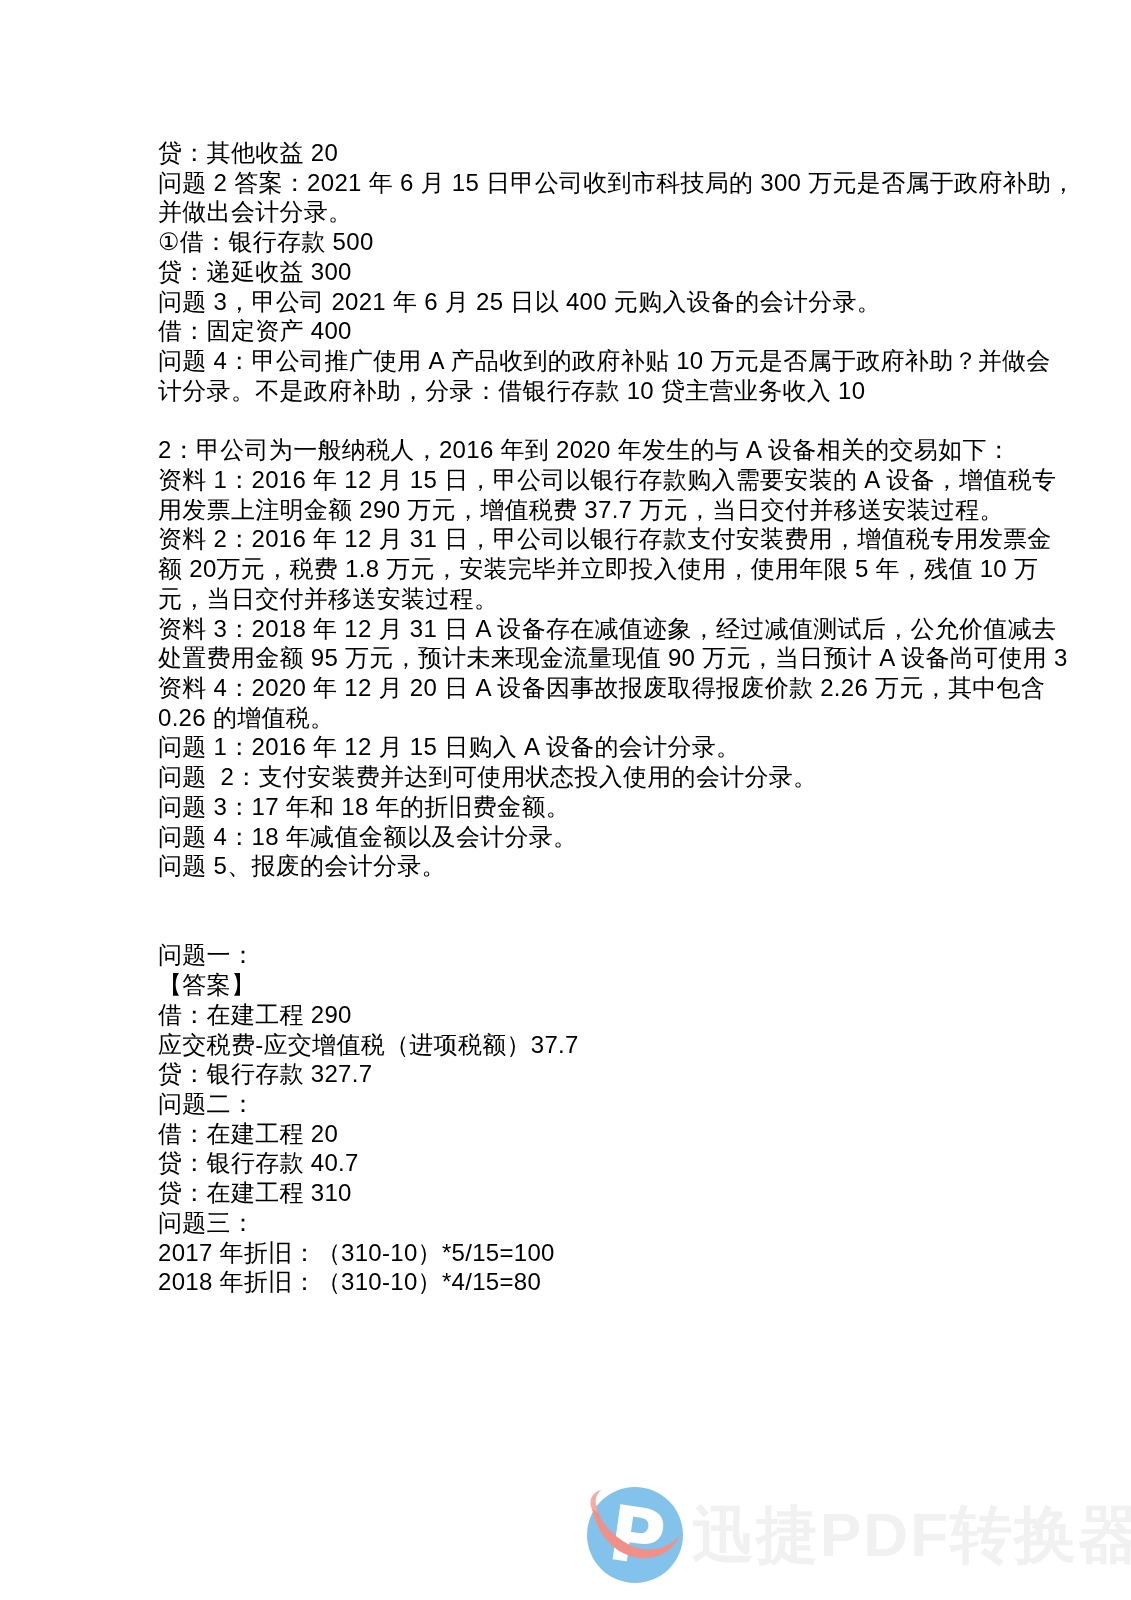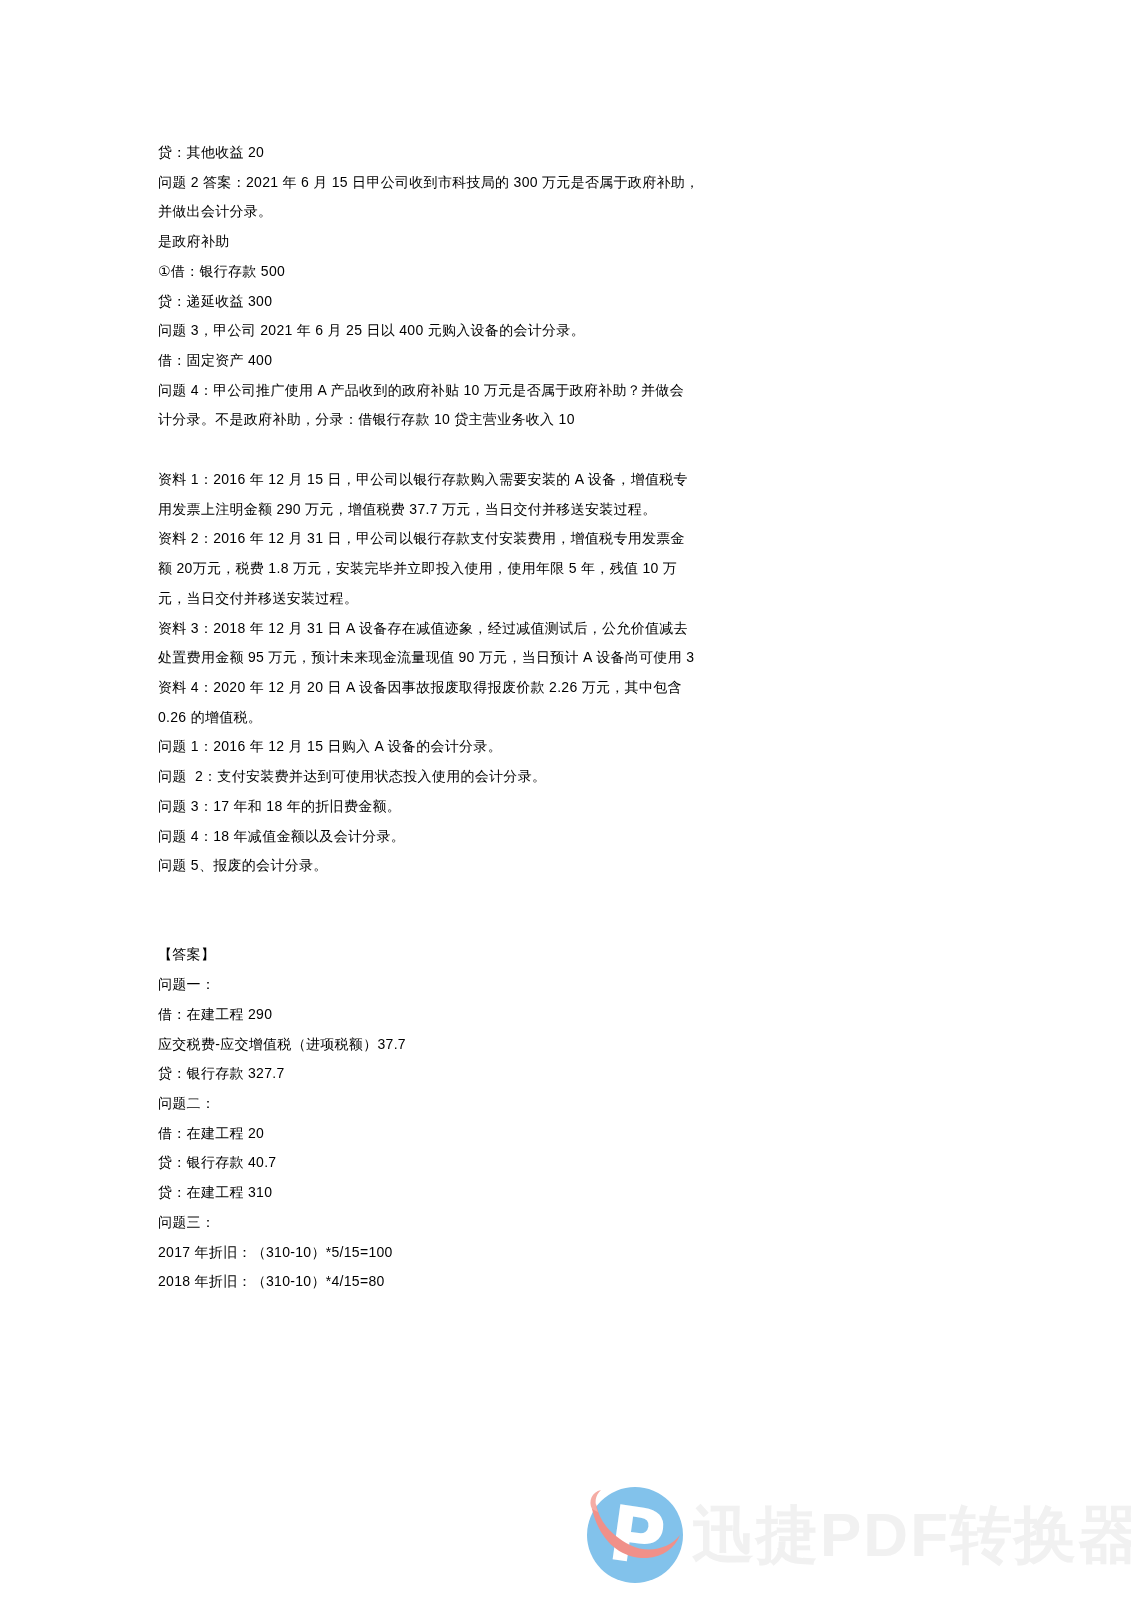--- a/index.html
+++ b/index.html
@@ -17,21 +17,21 @@
   }
   .doc {
     position: absolute;
     left: 158px;
     top: 138px;
     width: 833px;
   }
   .ln {
     height: 29.72px;
     line-height: 29.72px;
-    font-size: 14px;
+    font-size: 24px;
     color: #000000;
     white-space: pre;
     letter-spacing: 0.3px;
   }
   .watermark {
     position: absolute;
     left: 585px;
     top: 1485px;
     display: flex;
     align-items: center;
@@ -54,46 +54,46 @@
 </style>
 </head>
 <body>
 
 <div class="page">
 
   <div class="doc">
     <div class="ln">贷：其他收益 20</div>
     <div class="ln">问题 2 答案：2021 年 6 月 15 日甲公司收到市科技局的 300 万元是否属于政府补助，</div>
     <div class="ln">并做出会计分录。</div>
-    <div class="ln">是政府补助</div>
     <div class="ln">①借：银行存款 500</div>
     <div class="ln">贷：递延收益 300</div>
     <div class="ln">问题 3，甲公司 2021 年 6 月 25 日以 400 元购入设备的会计分录。</div>
     <div class="ln">借：固定资产 400</div>
     <div class="ln">问题 4：甲公司推广使用 A 产品收到的政府补贴 10 万元是否属于政府补助？并做会</div>
     <div class="ln">计分录。不是政府补助，分录：借银行存款 10 贷主营业务收入 10</div>
     <div class="ln"></div>
+    <div class="ln">2：甲公司为一般纳税人，2016 年到 2020 年发生的与 A 设备相关的交易如下：</div>
     <div class="ln">资料 1：2016 年 12 月 15 日，甲公司以银行存款购入需要安装的 A 设备，增值税专</div>
     <div class="ln">用发票上注明金额 290 万元，增值税费 37.7 万元，当日交付并移送安装过程。</div>
     <div class="ln">资料 2：2016 年 12 月 31 日，甲公司以银行存款支付安装费用，增值税专用发票金</div>
     <div class="ln">额 20万元，税费 1.8 万元，安装完毕并立即投入使用，使用年限 5 年，残值 10 万</div>
     <div class="ln">元，当日交付并移送安装过程。</div>
     <div class="ln">资料 3：2018 年 12 月 31 日 A 设备存在减值迹象，经过减值测试后，公允价值减去</div>
     <div class="ln">处置费用金额 95 万元，预计未来现金流量现值 90 万元，当日预计 A 设备尚可使用 3</div>
     <div class="ln">资料 4：2020 年 12 月 20 日 A 设备因事故报废取得报废价款 2.26 万元，其中包含</div>
     <div class="ln">0.26 的增值税。</div>
     <div class="ln">问题 1：2016 年 12 月 15 日购入 A 设备的会计分录。</div>
     <div class="ln">问题  2：支付安装费并达到可使用状态投入使用的会计分录。</div>
     <div class="ln">问题 3：17 年和 18 年的折旧费金额。</div>
     <div class="ln">问题 4：18 年减值金额以及会计分录。</div>
     <div class="ln">问题 5、报废的会计分录。</div>
     <div class="ln"></div>
     <div class="ln"></div>
+    <div class="ln">问题一：</div>
     <div class="ln">【答案】</div>
-    <div class="ln">问题一：</div>
     <div class="ln">借：在建工程 290</div>
     <div class="ln">应交税费-应交增值税（进项税额）37.7</div>
     <div class="ln">贷：银行存款 327.7</div>
     <div class="ln">问题二：</div>
     <div class="ln">借：在建工程 20</div>
     <div class="ln">贷：银行存款 40.7</div>
     <div class="ln">贷：在建工程 310</div>
     <div class="ln">问题三：</div>
     <div class="ln">2017 年折旧：（310-10）*5/15=100</div>
     <div class="ln">2018 年折旧：（310-10）*4/15=80</div>

